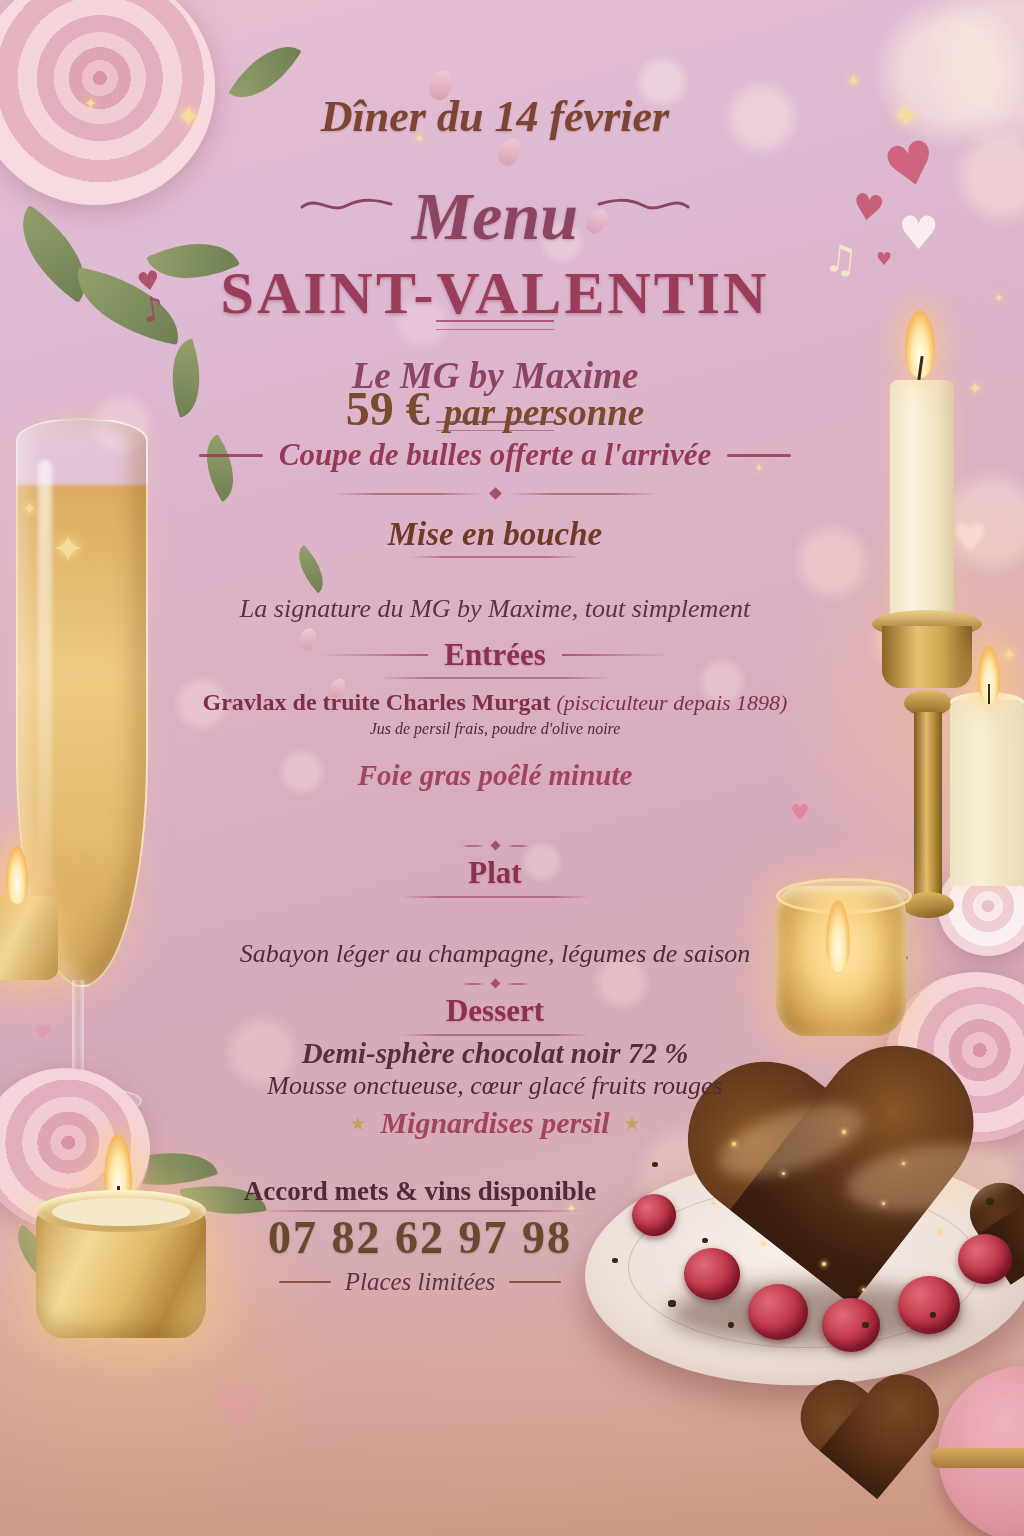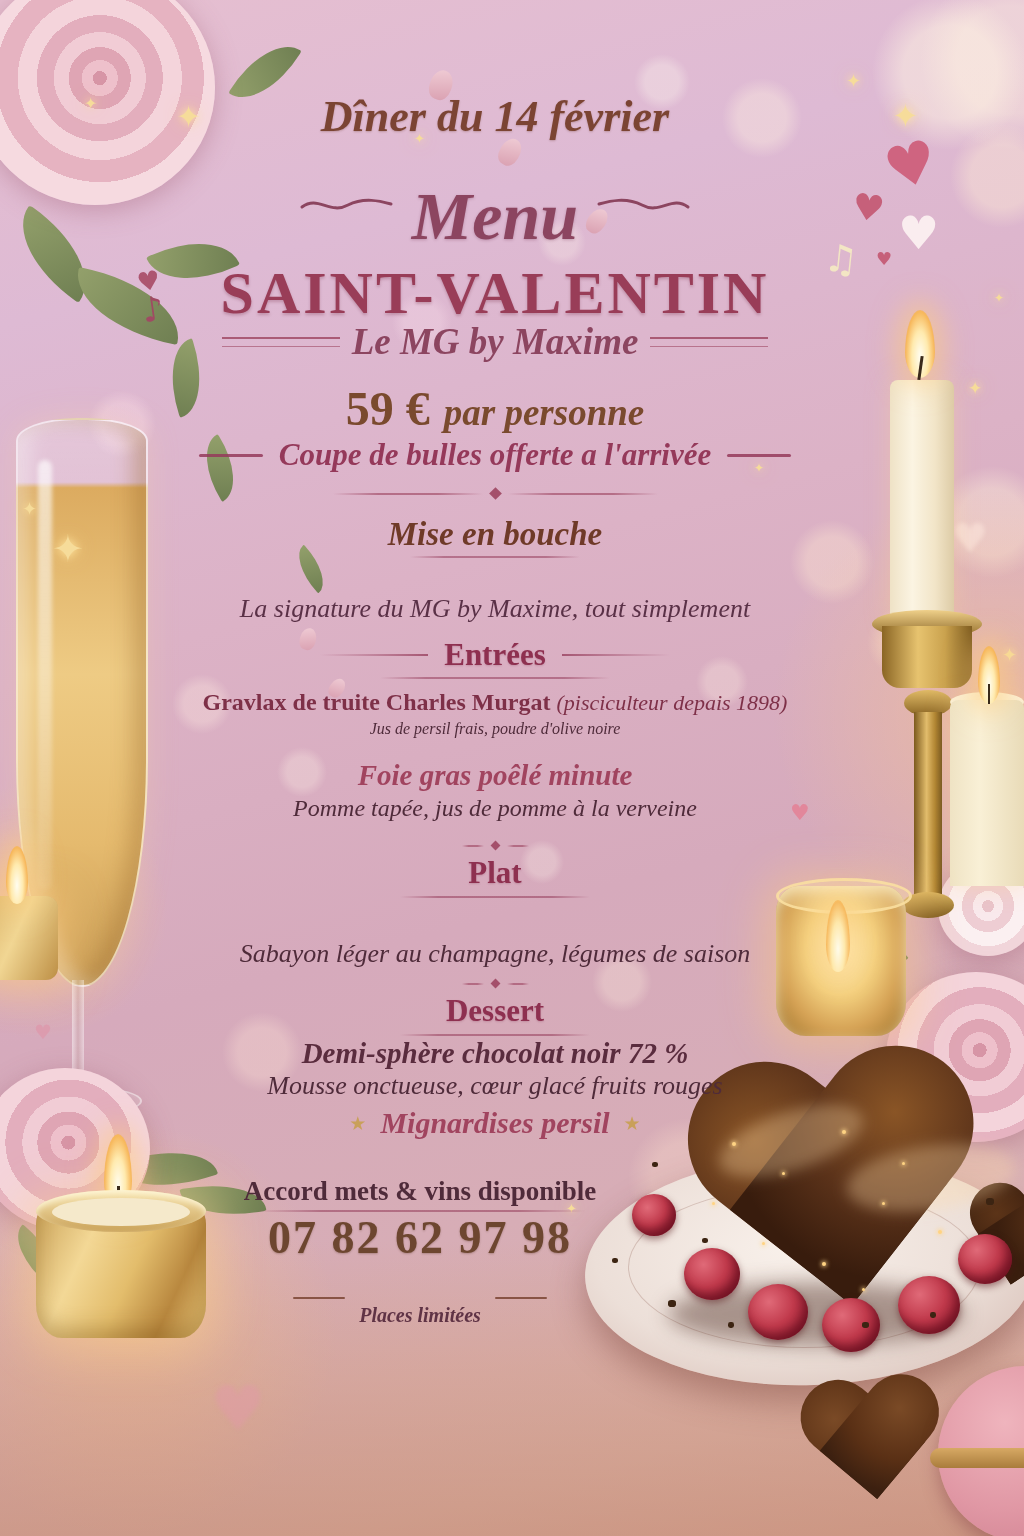--- a/index.html
+++ b/index.html
@@ -121,21 +121,21 @@
   .fcol{position:absolute;left:95px;top:0;width:650px;height:1536px;z-index:10;}
   .txt{position:absolute;left:0;width:100%;text-align:center;line-height:1.12;}
   .row{position:absolute;left:0;width:100%;display:flex;justify-content:center;align-items:center;}
   .date-line{top:92px;font-size:44px;font-style:italic;font-weight:600;color:#7b4433;
     text-shadow:0 1px 2px rgba(90,40,20,.25);}
   .menu-row{top:158px;gap:18px;}
   .menu-word{font-size:68px;font-style:italic;font-weight:600;color:#8c4560;line-height:1;
     text-shadow:0 1px 3px rgba(90,20,50,.25);margin-top:24px;}
   .title{top:260px;font-size:60px;font-weight:700;letter-spacing:3px;color:#993d58;
     text-shadow:0 2px 3px rgba(100,20,45,.25);}
-  .venue-row{top:320px;gap:12px;}
+  .venue-row{top:320px;gap:24px;flex-direction:column;}
   .venue{font-size:37px;font-style:italic;font-weight:700;color:#8c4560;}
   .dline{width:118px;height:7px;border-top:2px solid rgba(153,61,88,.75);border-bottom:1px solid rgba(153,61,88,.55);}
   .price-row{top:381px;gap:14px;align-items:baseline;}
   .price-amount{font-size:48px;font-weight:600;color:#7a4a2e;}
   .price-per{font-size:37px;font-style:italic;font-weight:600;color:#7a4a2e;}
   .offer-row{top:437px;gap:16px;}
   .offer{font-size:31px;font-style:italic;font-weight:700;color:#95395a;}
   .dash{width:64px;height:3px;border-radius:2px;background:#95395a;opacity:.85;}
   .dash.small{width:52px;height:2px;background:#7a4433;}
   .orn-row{gap:8px;}
@@ -168,21 +168,21 @@
   .dessert-head{top:994px;}
   .demi{top:1037px;font-size:29px;font-style:italic;font-weight:700;color:#5a2c3e;}
   .mousse{top:1071px;font-size:26px;}
   .mign-row{top:1106px;gap:14px;}
   .mign{font-size:30px;font-style:italic;font-weight:700;color:#a1445f;}
   .star{font-family:"DejaVu Sans",sans-serif;font-size:19px;color:#c9a05a;line-height:1;}
   .accord{top:1176px;font-size:27px;font-weight:600;color:#4f2b3a;}
   .phone{top:1212px;font-size:46px;font-weight:700;letter-spacing:2px;color:#6d4630;
     text-shadow:0 1px 2px rgba(80,45,25,.3);}
   .places-row{top:1268px;gap:14px;}
-  .places{font-size:20px;font-style:italic;font-weight:700;color:#5f3345;margin-top:36px;}
+  .places{font-size:25px;font-style:italic;font-weight:400;color:#5f3345;}
   .flourish{display:block;}
 </style>
 </head>
 <body>
 
 <div class="poster">
 
   <div class="bokeh"></div>
   <div class="warm-glow" style="left:770px;top:480px;width:460px;height:460px;"></div>
   <div class="warm-glow" style="left:-80px;top:1120px;width:420px;height:420px;"></div>
@@ -351,21 +351,20 @@
       <span class="sec-head">Entrées</span>
       <div class="head-line r"></div>
     </div>
     <div class="underline" style="top:677px;width:230px;"></div>
     <div class="txt gravlax">
       <span class="name">Gravlax de truite Charles Murgat</span>
       <span class="note">(pisciculteur depais 1898)</span>
     </div>
     <div class="txt jus dish-italic">Jus de persil frais, poudre d'olive noire</div>
     <div class="txt foie dish-rose">Foie gras poêlé minute</div>
-    <div class="txt pomme dish-italic">Pomme tapée, jus de pomme à la verveine</div>
 
     <div class="row orn-row" style="top:842px;">
       <div class="orn-line tiny"></div>
       <div class="diamond sm"></div>
       <div class="orn-line tiny flip"></div>
     </div>
     <div class="txt sec-head plat-head">Plat</div>
     <div class="underline" style="top:896px;width:190px;"></div>
     <div class="txt sabayon dish-italic">Sabayon léger au champagne, légumes  de saison</div>
 

